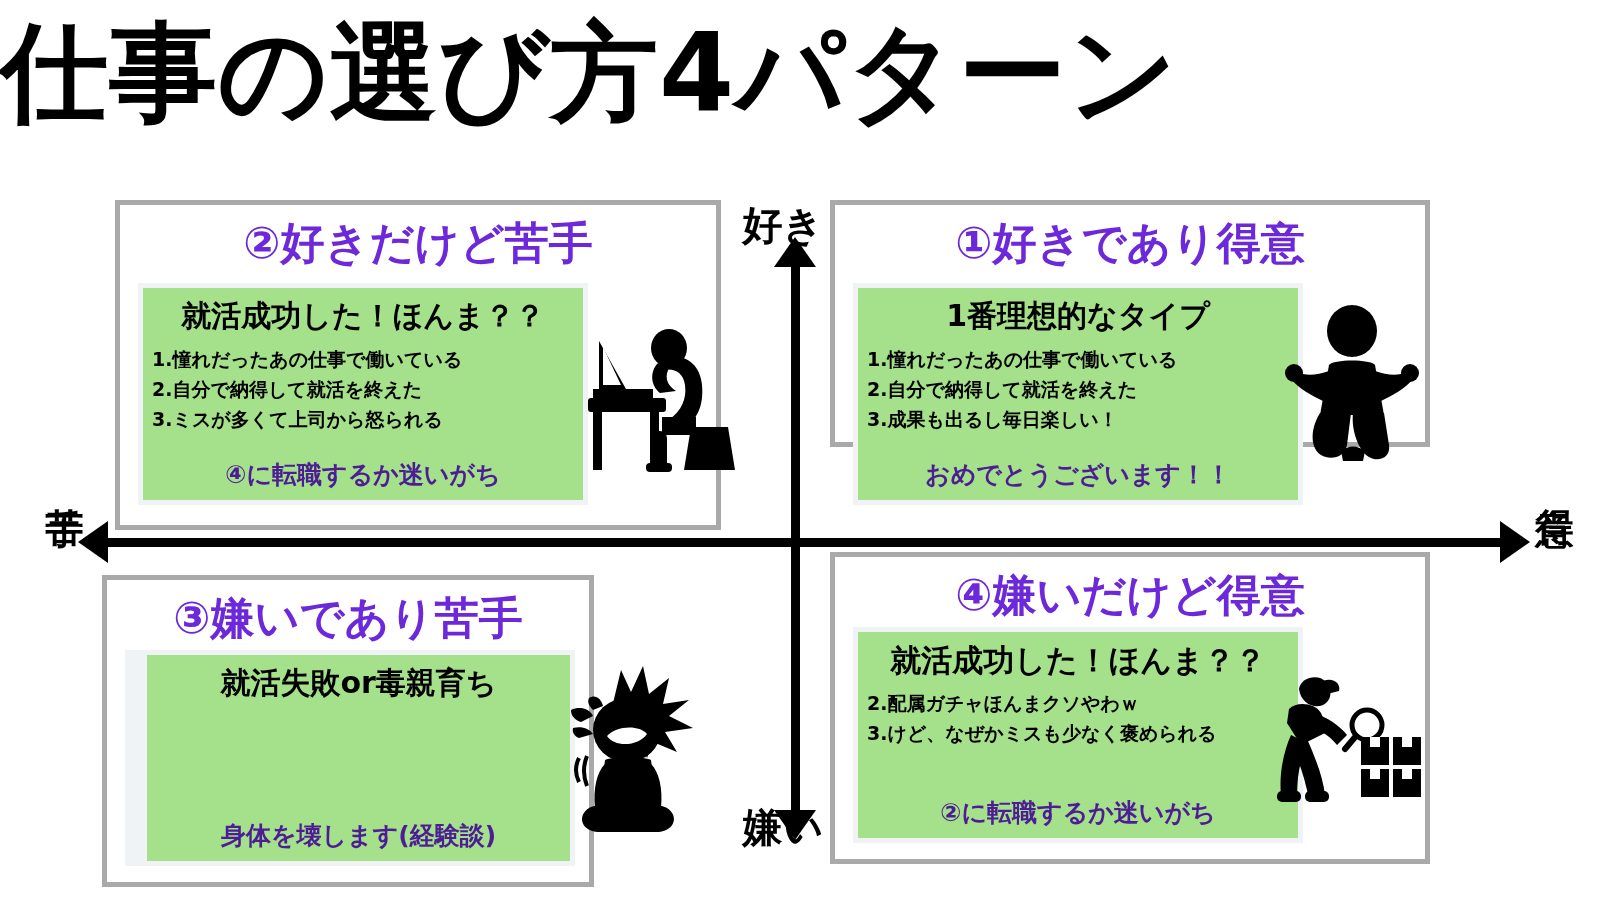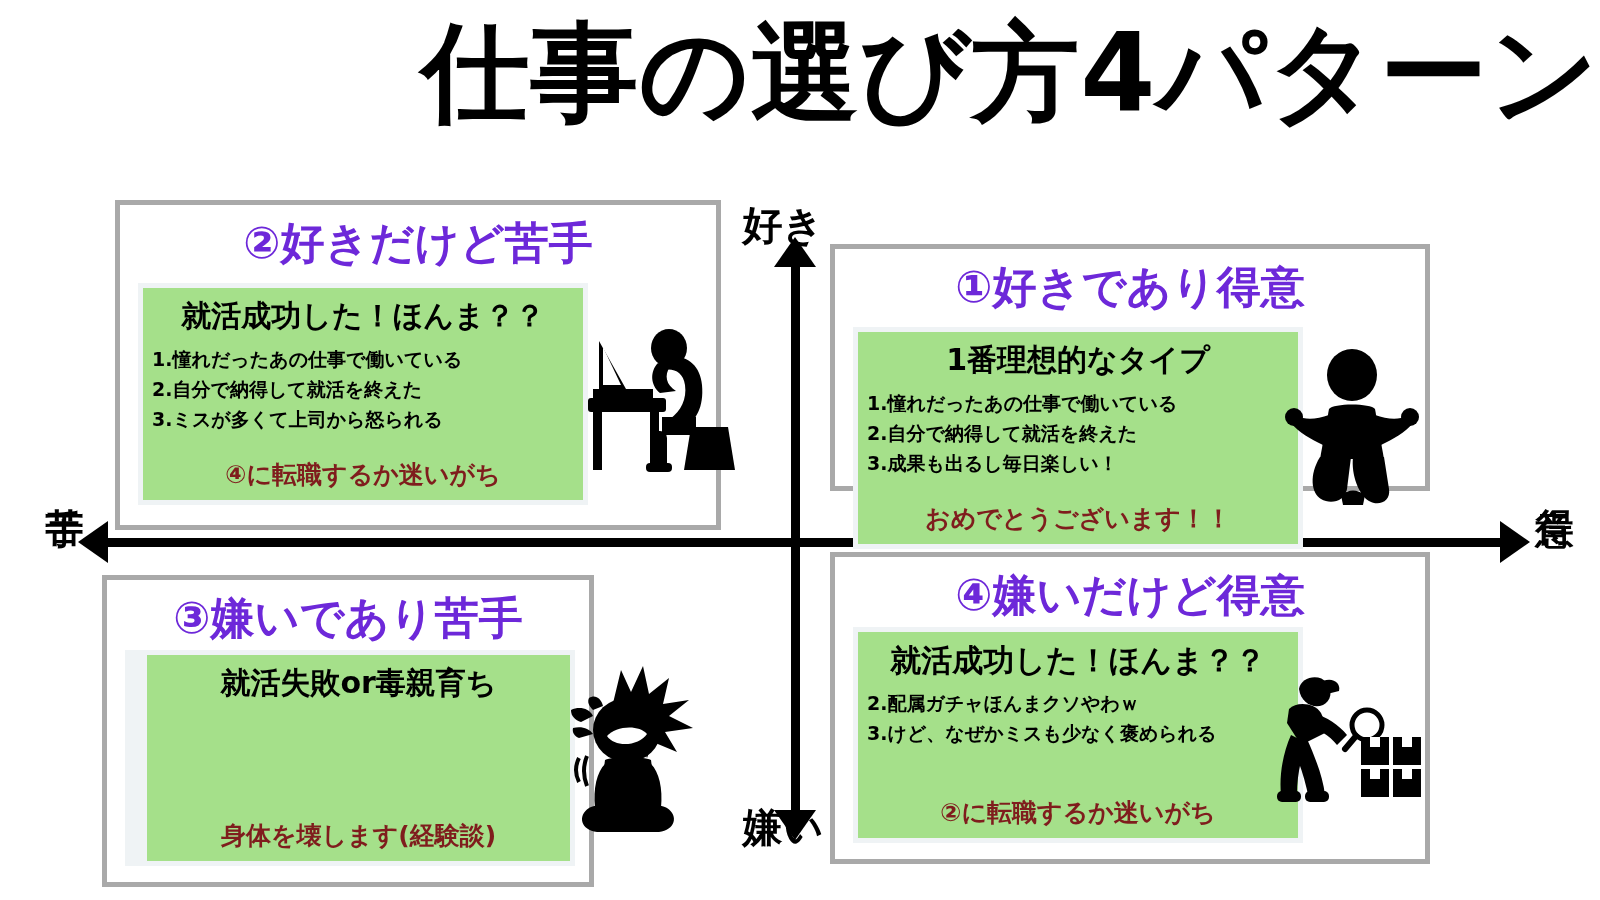--- a/index.html
+++ b/index.html
@@ -15,21 +15,21 @@
     overflow: hidden;
     font-family: "DejaVu Sans", "Liberation Sans", sans-serif;
   }
 
   
   #page-title {
     position: absolute;
     left: 0;
     top: 8px;
     width: 1600px;
-    text-align: right;
+    text-align: left;
     font-size: 108px;
     line-height: 130px;
     font-weight: 700;
     color: #000000;
     letter-spacing: 1px;
     white-space: nowrap;
   }
 
   
   .axis-line {
@@ -120,21 +120,21 @@
   }
 
   
   .quadrant {
     position: absolute;
     border: 5px solid #a9a9a9;
     background: #ffffff;
     box-sizing: border-box;
   }
   #quadrant-2 { left: 115px;  top: 200px; width: 606px; height: 330px; }
-  #quadrant-1 { left: 830px;  top: 200px; width: 600px; height: 247px; margin-top: 44px; }
+  #quadrant-1 { left: 830px;  top: 200px; width: 600px; height: 247px; }
   #quadrant-3 { left: 102px;  top: 552px; width: 492px; height: 312px; margin-top: 23px; }
   #quadrant-4 { left: 830px;  top: 552px; width: 600px; height: 312px; }
 
   .quadrant-heading {
     position: absolute;
     left: 0;
     top: 8px;
     width: 100%;
     text-align: center;
     font-size: 44px;
@@ -195,21 +195,21 @@
   }
   .panel-footer {
     position: absolute;
     left: 0;
     bottom: 8px;
     width: 100%;
     text-align: center;
     font-size: 25px;
     line-height: 34px;
     font-weight: 700;
-    color: #7f1d1d;
+    color: #4c1d95;
     white-space: nowrap;
   }
 
   
   .quad-icon {
     position: absolute;
   }
   #icon-q2 { left: 468px; top: 122px; }
   #icon-q1 { left: 450px; top: 100px; }
   #icon-q3 { left: 452px; top: 82px; }

